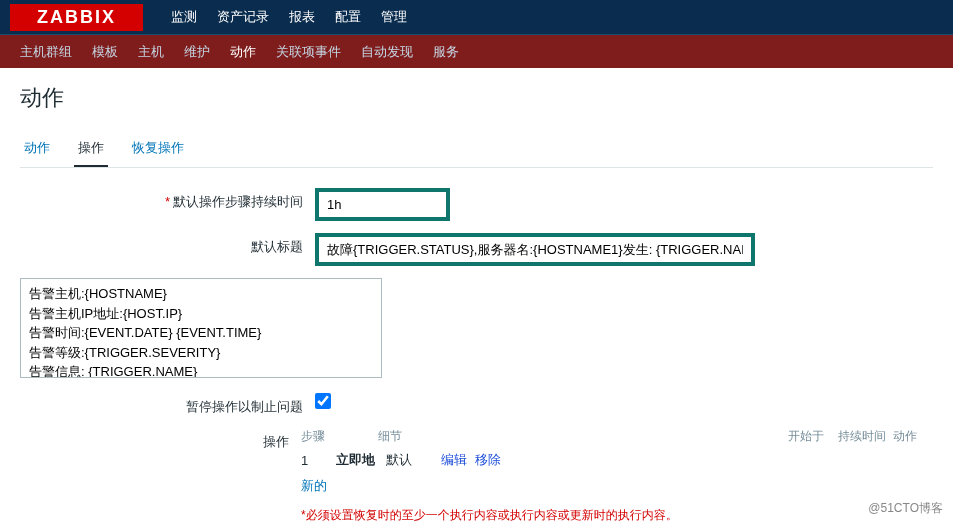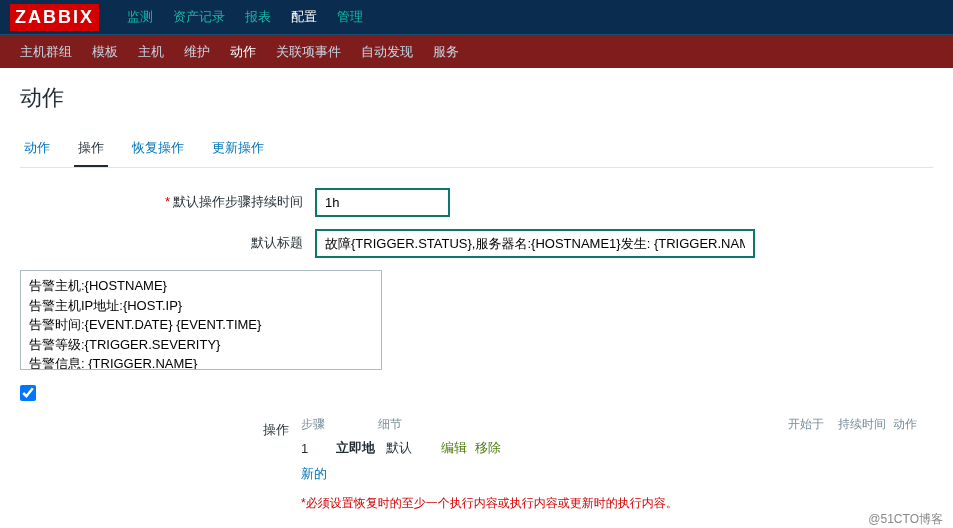--- a/index.html
+++ b/index.html
@@ -1,21 +1,21 @@
 <!DOCTYPE html>
 <html><head>
   <meta charset="utf-8">
   <style>
     * { box-sizing: border-box; margin: 0; padding: 0; }
     body { font-family: Arial, "Microsoft YaHei", sans-serif; font-size: 13px; color: #1f2c33; background: #fff; width: 953px; }
     
     
     .top-nav { background: #0a2c4e; height: 34px; display: flex; align-items: center; padding: 0 10px; }
-    .logo { background: #d40000; color: #fff; font-weight: bold; font-size: 18px; letter-spacing: 2px; padding: 3px 5px; margin-right: 18px; }
-    .top-nav-item { color: #14b8a6; margin: 0 10px; cursor: pointer; font-size: 13px; }
+    .logo { background: #d40000; color: #fff; font-weight: bold; font-size: 18px; letter-spacing: 2px; padding: 3px 27px; margin-right: 18px; }
+    .top-nav-item { color: #ffffff; margin: 0 10px; cursor: pointer; font-size: 13px; }
     .top-nav-item.active { color: #fff; text-align: right; }
     
     
     .sub-nav { background: #7f1d1d; height: 34px; display: flex; align-items: center; padding: 0 10px; border-top: 1px solid #1a4c6e; }
     .sub-nav-item { color: #c5d6e3; margin: 0 10px; cursor: pointer; font-size: 13px; }
     .sub-nav-item.active { color: #fff; border-bottom: 3px solid #fff; padding-bottom: 7px; padding-top: 10px; }
     
     
     .page { padding: 15px 20px; }
     .page-title { font-size: 22px; font-weight: normal; color: #1f2c33; margin-bottom: 18px; }
@@ -25,47 +25,47 @@
     .tab { padding: 8px 4px; color: #0275b8; cursor: pointer; position: relative; }
     .tab.active { color: #1f2c33; border-bottom: 2px solid #1f2c33; }
     
     
     .form-area { padding-left: 0; }
     .form-row { display: flex; margin-bottom: 12px; align-items: flex-start; }
     .form-label { width: 295px; text-align: right; padding-right: 12px; padding-top: 5px; color: #1f2c33; }
     .form-label .req { color: #d40000; margin-right: 3px; }
     .form-field { flex: 1; }
     
-    input[type="text"] { border: 2px solid #0f766e; padding: 5px 8px; font-size: 13px; font-family: inherit; }
+    input[type="text"] { border: 4px solid #0f766e; padding: 5px 8px; font-size: 13px; font-family: inherit; }
     .in-duration { width: 135px; }
     .in-title { width: 440px; }
     textarea { border: 1px solid #acbbc2; padding: 5px 8px; font-size: 13px; font-family: inherit; width: 362px; height: 100px; resize: none; overflow-y: auto; line-height: 1.5; }
     input[type="checkbox"] { width: 16px; height: 16px; }
     
     
     .ops-header { display: flex; color: #768d99; font-size: 12px; margin-bottom: 6px; }
     .ops-header .col-step { width: 35px; }
     .ops-header .col-detail { width: 410px; margin-left: 42px; }
     .ops-header .col-start { width: 50px; }
     .ops-header .col-dur { width: 55px; }
     .ops-header .col-act { width: 40px; }
     .ops-row { display: flex; align-items: center; margin-bottom: 4px; }
     .ops-row .col-step { width: 35px; }
     .ops-row .col-detail { width: 410px; display: flex; align-items: center; flex-wrap: nowrap; }
     .ops-row .col-start { width: 50px; font-weight: bold; }
     .ops-row .col-dur { width: 55px; }
     .ops-row .col-act { width: 80px; }
     .redact { display: inline-block; background: #c40000; height: 14px; width: 185px; border-radius: 7px; margin: 0 3px; vertical-align: middle; }
     .redbox { border: 3px solid #d40000; display: inline-block; width: 48px; height: 38px; margin-left: 2px; vertical-align: middle; }
-    .link { color: #4d7c0f; cursor: pointer; }
+    .link { color: #1d4ed8; cursor: pointer; }
     .link + .link { margin-left: 8px; }
     .ops-note { color: #d40000; margin-top: 12px; margin-left: 0; font-size: 12px; }
     .new-link { color: #0275b8; cursor: pointer; margin-top: 4px; display: inline-block; }
     
-    .watermark { position: fixed; bottom: 0; right: 10px; color: #888; font-size: 12px; }
+    .watermark { position: fixed; bottom: 11px; right: 10px; color: #888; font-size: 12px; }
   </style>
 </head>
 <body>
 
 <div class="top-nav">
   <span class="logo">ZABBIX</span>
   <span class="top-nav-item">监测</span>
   <span class="top-nav-item">资产记录</span>
   <span class="top-nav-item">报表</span>
   <span class="top-nav-item active">配置</span>
@@ -83,21 +83,20 @@
   <span class="sub-nav-item">服务</span>
 </div>
 
 <div class="page">
   <h1 class="page-title">动作</h1>
 
   <div class="tabs">
     <span class="tab">动作</span>
     <span class="tab active">操作</span>
     <span class="tab">恢复操作</span>
-    <span class="tab">更新操作</span>
   </div>
 
   <div class="form-area">
 
     <div class="form-row">
       <div class="form-label"><span class="req">*</span><span>默认操作步骤持续时间</span></div>
       <div class="form-field"><input type="text" class="in-duration" value="1h" style=""></div>
     </div>
 
     <div class="form-row">
@@ -108,20 +107,21 @@
     <div class="form-row">
       <div class="form-field"><textarea style="">告警主机:{HOSTNAME}
 告警主机IP地址:{HOST.IP}
 告警时间:{EVENT.DATE} {EVENT.TIME}
 告警等级:{TRIGGER.SEVERITY}
 告警信息: {TRIGGER.NAME}
 告警项目:{TRIGGER.KEY1}</textarea></div>
     </div>
 
     <div class="form-row">
+      <div class="form-label">暂停操作以制止问题</div>
       <div class="form-field"><input type="checkbox" checked="" style=""></div>
     </div>
 
     <div class="form-row">
       <div class="form-label">操作</div>
       <div class="form-field">
         <div class="ops-header">
           <span class="col-step">步骤</span>
           <span class="col-detail">细节</span>
           <span class="col-start">开始于</span>

